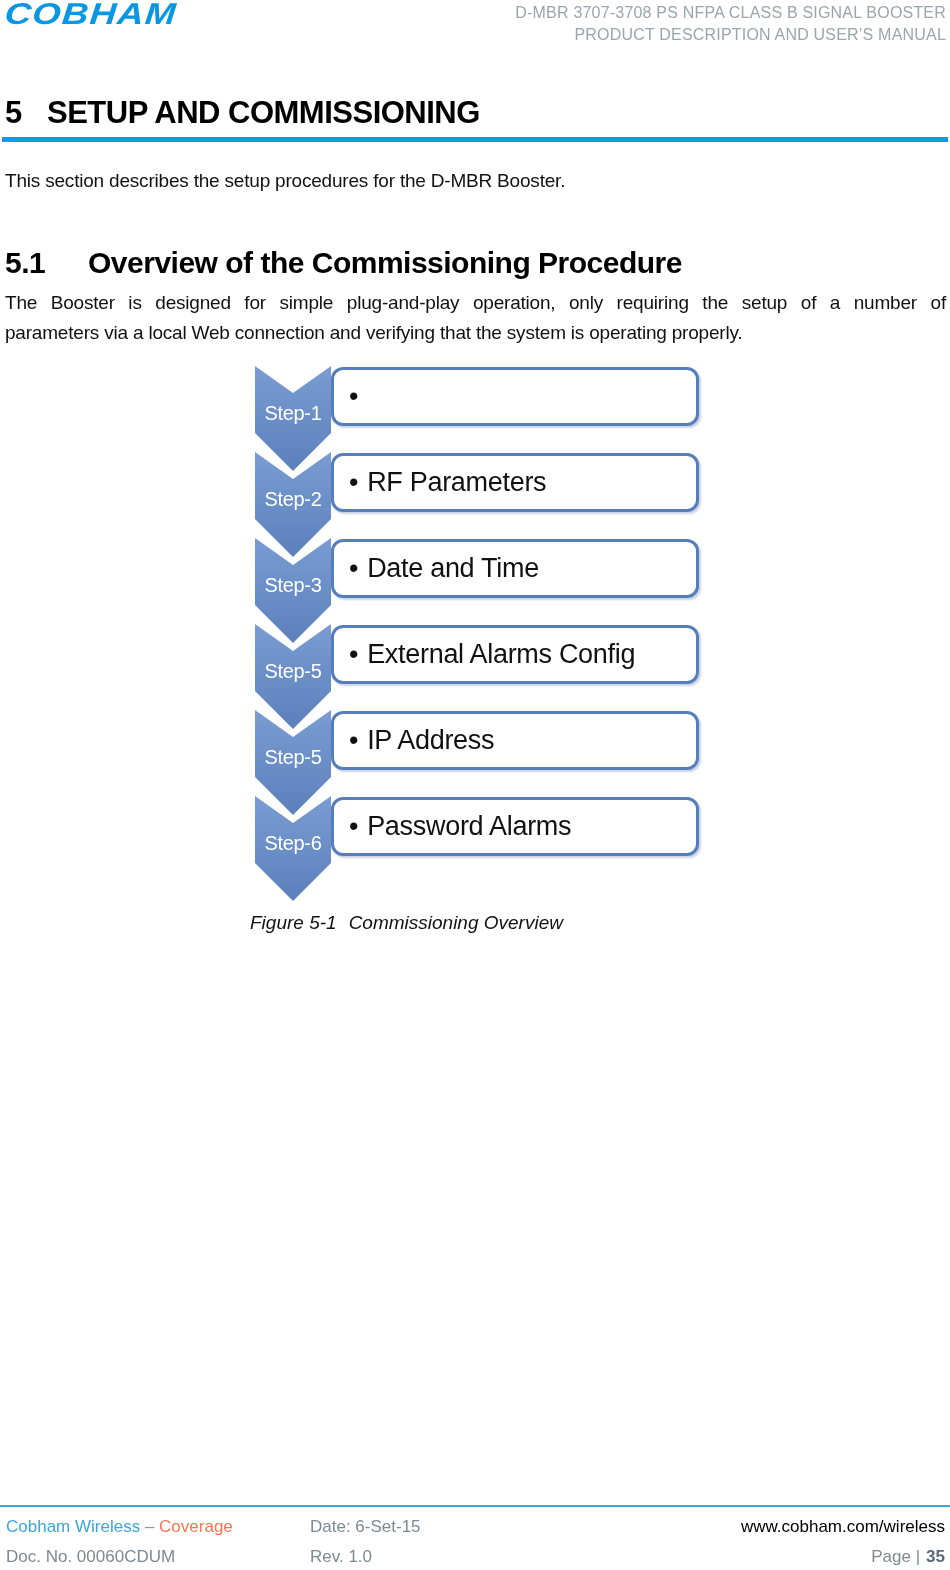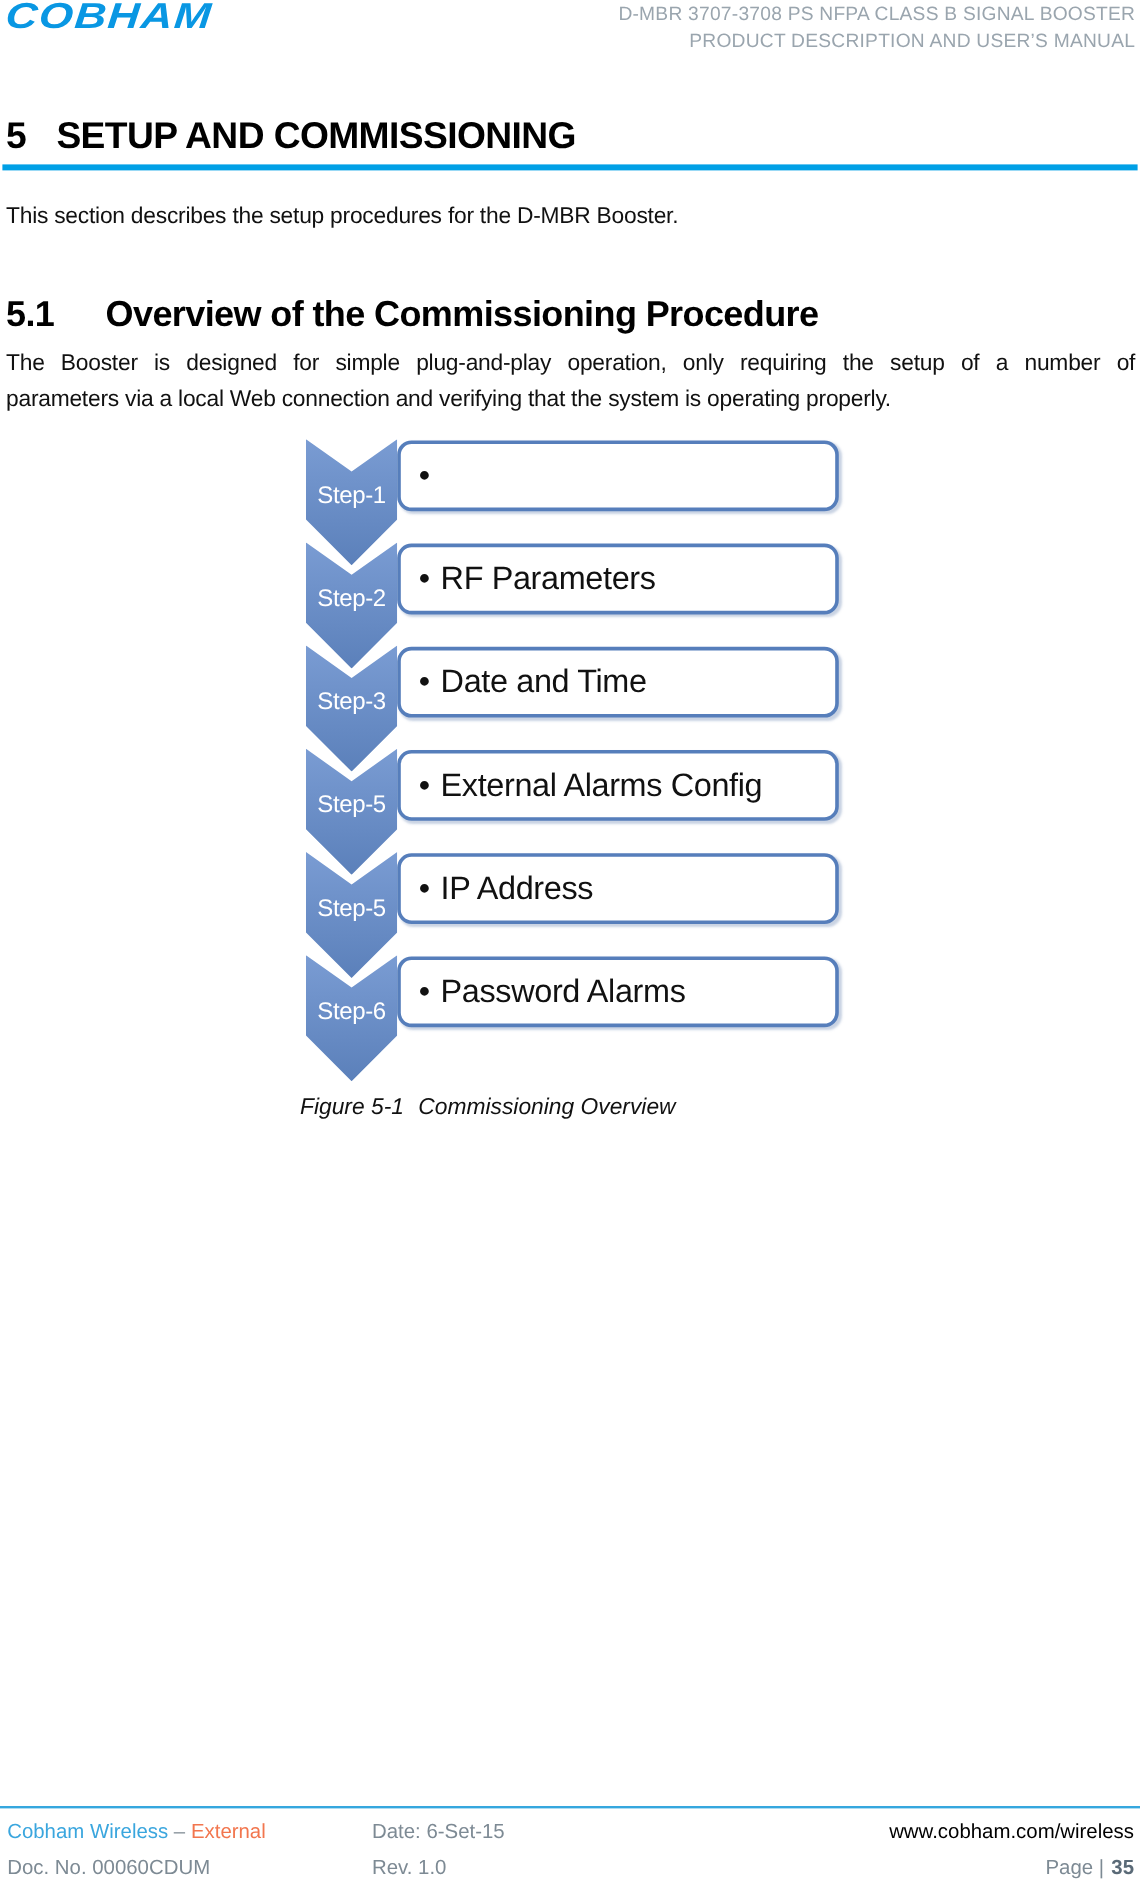--- a/index.html
+++ b/index.html
@@ -178,21 +178,21 @@
 
   <div class="fig-caption">
     <span class="cap-label">Figure 5-1</span><span>Commissioning Overview</span>
   </div>
 
   <div class="f-rule"></div>
 
   <div class="f-cell f-company">
     <span class="c-blue">Cobham Wireless</span>
     <span class="c-dash">–</span>
-    <span class="c-orange">External</span>
+    <span class="c-orange">Coverage</span>
   </div>
   <div class="f-cell f-date">Date: 6-Set-15</div>
   <div class="f-cell f-web">www.cobham.com/wireless</div>
 
   <div class="f-cell f-doc">Doc. No. 00060CDUM</div>
   <div class="f-cell f-rev">Rev. 1.0</div>
   <div class="f-cell f-page">
     <span>Page |</span><span class="pg-num">35</span>
   </div>
 

